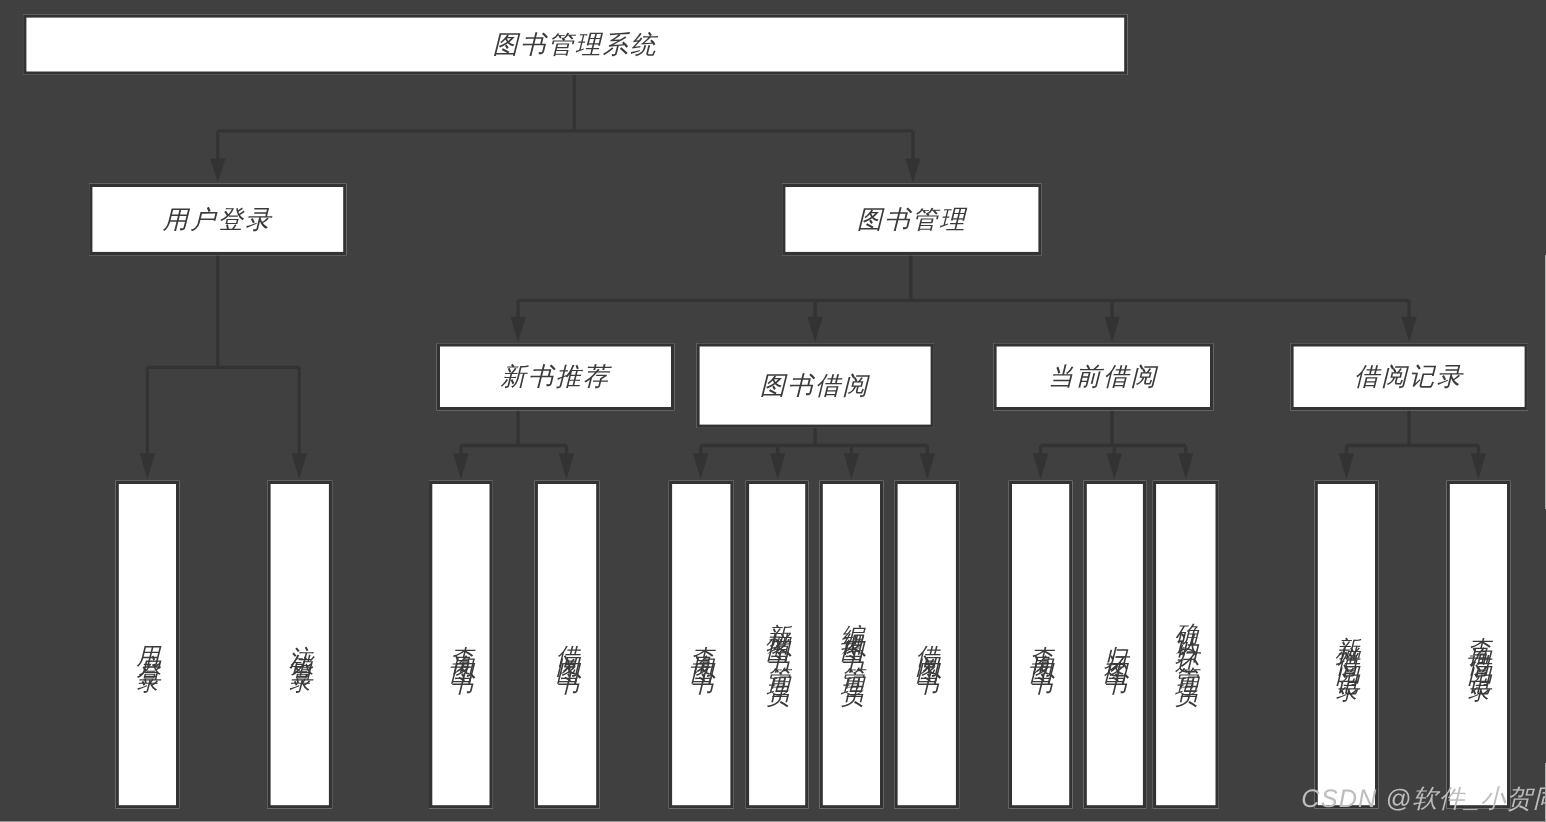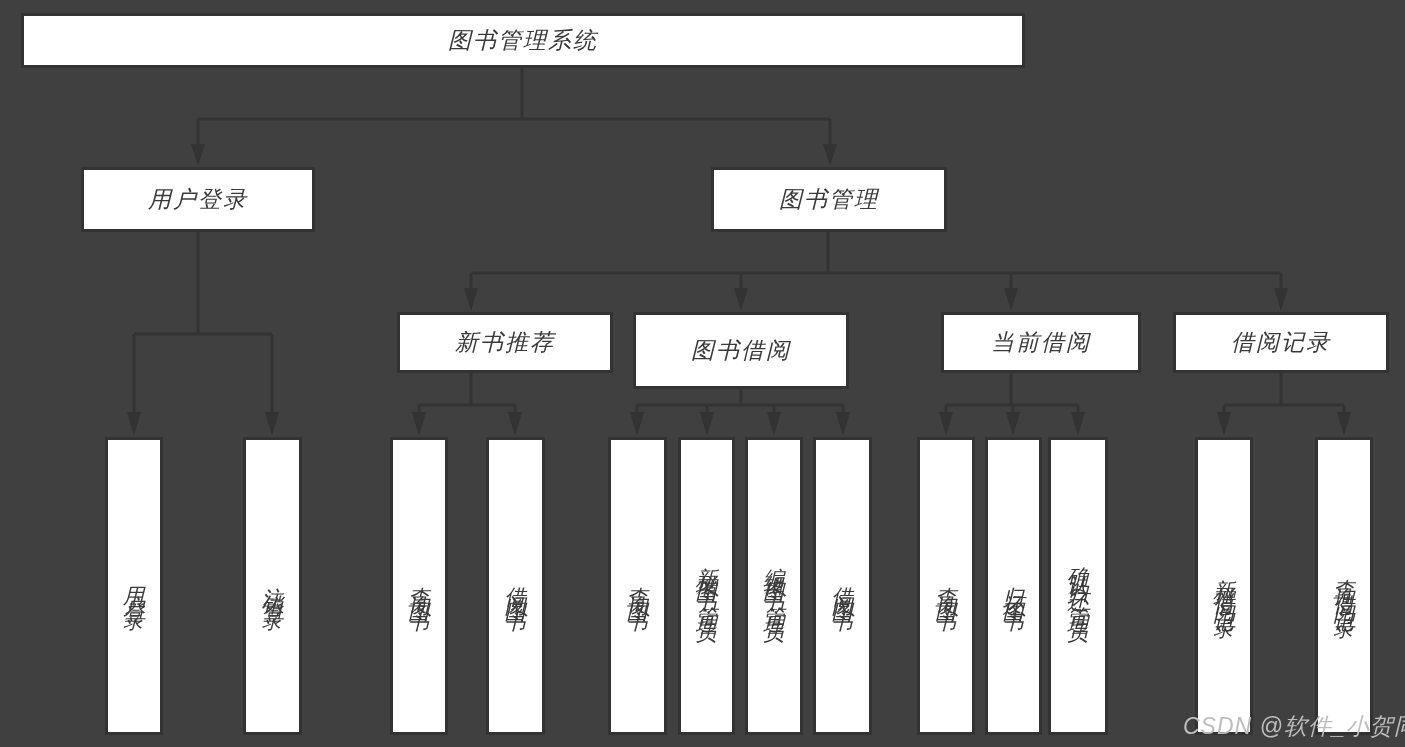--- a/index.html
+++ b/index.html
@@ -110,21 +110,21 @@
   <div class="box hbox" style="left:711px;top:167px;width:236px;height:65px;">
     <span>图书管理</span>
   </div>
 
   <div class="box hbox" style="left:363px;top:312px;width:216px;height:61px;margin-left:34px;">
     <span>新书推荐</span>
   </div>
   <div class="box hbox" style="left:633px;top:312px;width:216px;height:77px;">
     <span>图书借阅</span>
   </div>
-  <div class="box hbox" style="left:941px;top:312px;width:200px;height:61px;align-items:center;">
+  <div class="box hbox" style="left:903px;top:312px;width:200px;height:61px;align-items:center;">
     <span>当前借阅</span>
   </div>
   <div class="box hbox" style="left:1173px;top:312px;width:216px;height:61px;">
     <span>借阅记录</span>
   </div>
 
   <div class="box vbox" style="left:105px;top:437px;width:58px;height:298px;">
     <span class="vtext">用户登录</span>
   </div>
   <div class="box vbox" style="left:243px;top:437px;width:59px;height:298px;">

